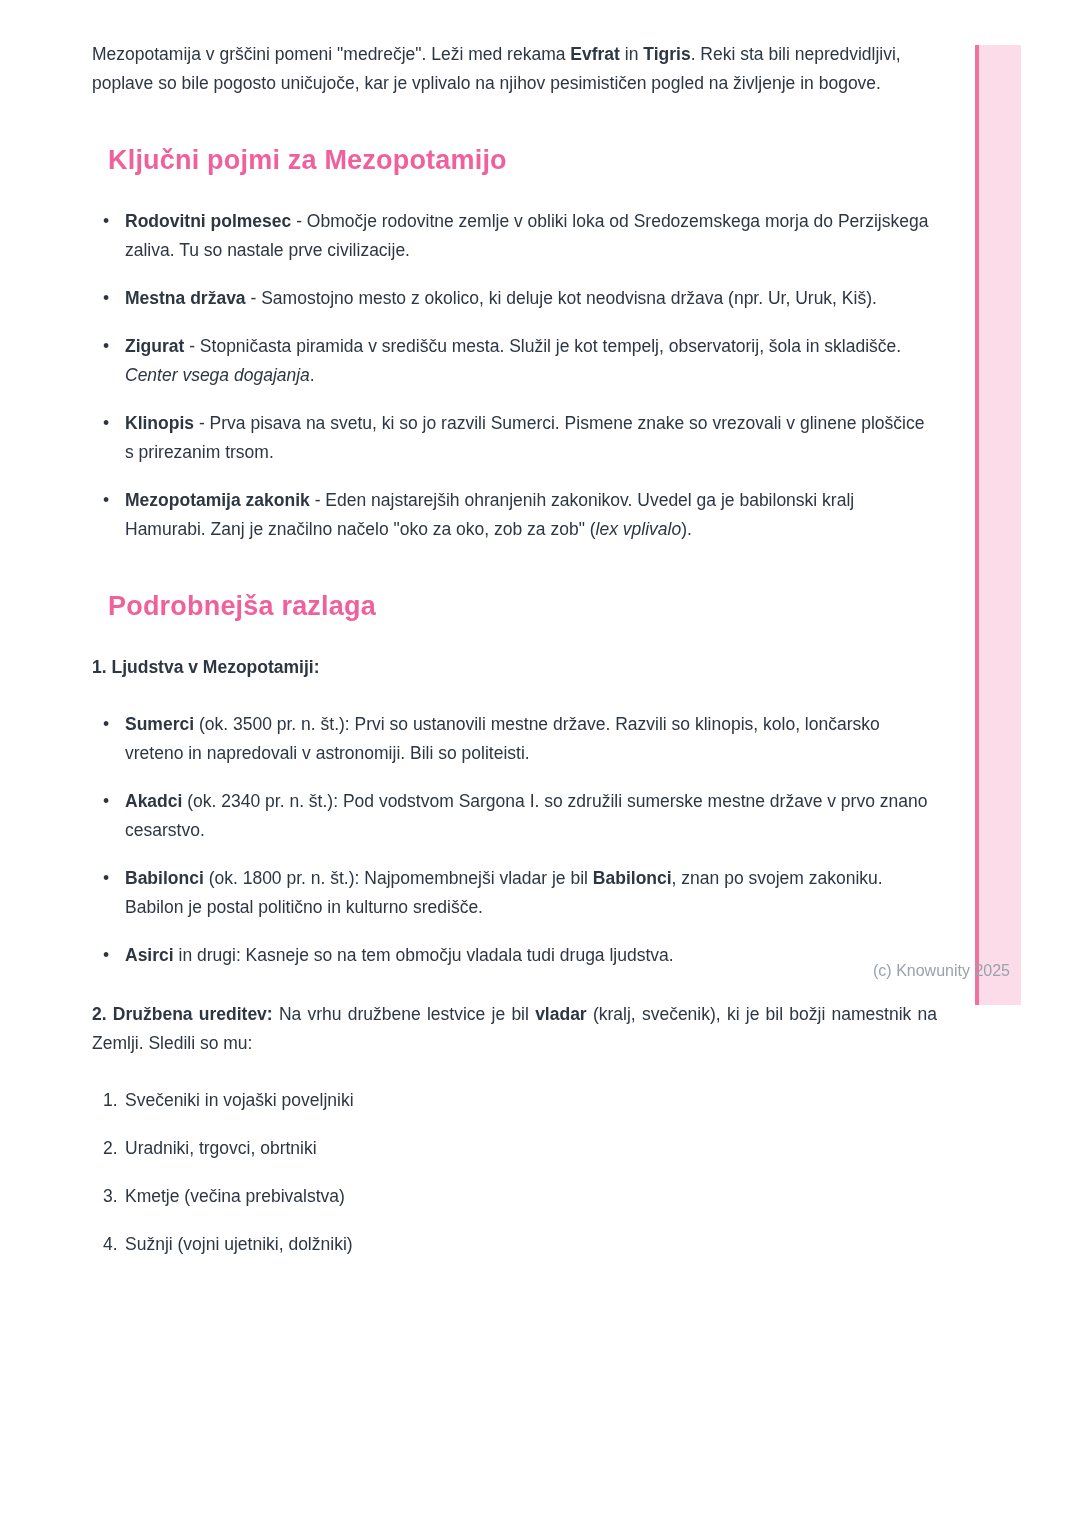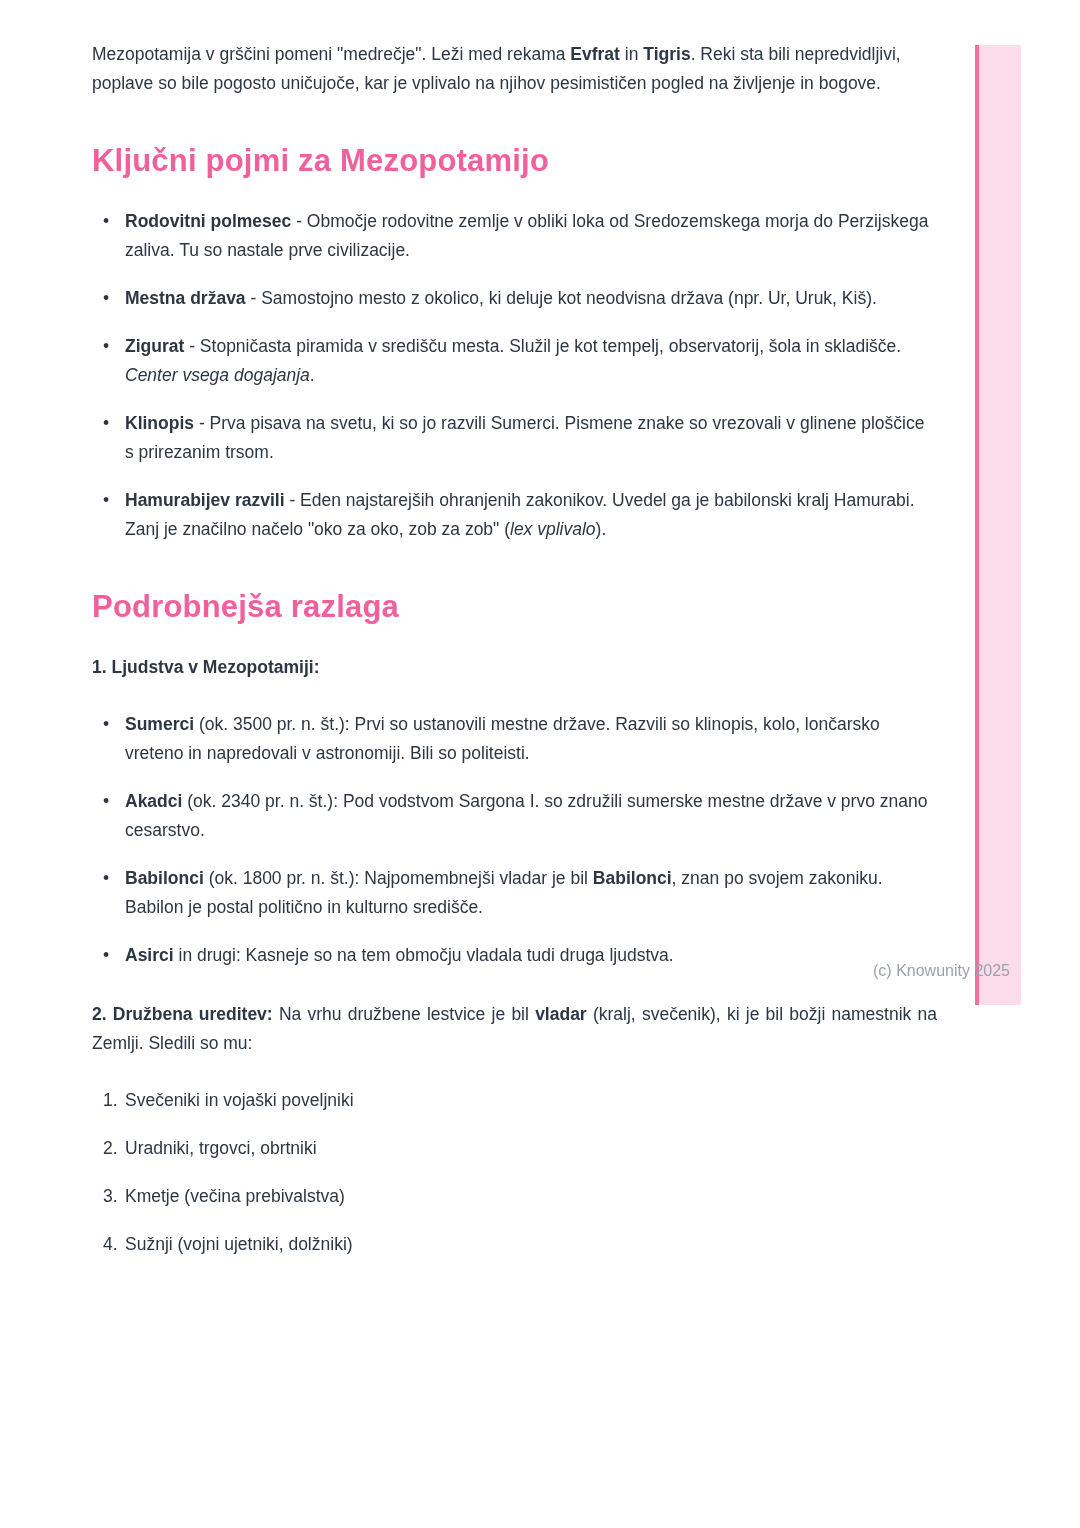--- a/index.html
+++ b/index.html
@@ -28,24 +28,24 @@
   .content {
     position: absolute;
     left: 92px;
     top: 40px;
     width: 845px;
     font-size: 17.5px;
     line-height: 29px;
   }
   .content p { margin: 0 0 28px; }
   .content h2 {
-    font-size: 31px;
+    font-size: 27px;
     line-height: 33px;
     color: var(--accent);
-    margin: 46px 0 30px;
+    margin: 46px 16px 30px;
     font-weight: 700;
     letter-spacing: 0.2px;
   }
   .content ul, .content ol { list-style: none; margin: 9px 0 30px; padding: 0; }
   .content li { position: relative; padding-left: 33px; margin-bottom: 19px; }
   .content ul li::before {
     content: "\2022";
     position: absolute;
     left: 11px;
     top: 0;
@@ -70,21 +70,21 @@
 <div class="page">
   <div class="stripe"></div>
   <div class="content">
       <p><span>Mezopotamija v grščini pomeni "medrečje". Leži med rekama </span><span class="b">Evfrat</span><span> in </span><span class="b">Tigris</span><span>. Reki sta bili nepredvidljivi, poplave so bile pogosto uničujoče, kar je vplivalo na njihov pesimističen pogled na življenje in bogove.</span></p>
       <h2>Ključni pojmi za Mezopotamijo</h2>
       <ul>
         <li><span class="b">Rodovitni polmesec</span><span> - Območje rodovitne zemlje v obliki loka od Sredozemskega morja do Perzijskega zaliva. Tu so nastale prve civilizacije.</span></li>
         <li><span class="b">Mestna država</span><span> - Samostojno mesto z okolico, ki deluje kot neodvisna država (npr. Ur, Uruk, Kiš).</span></li>
         <li><span class="b">Zigurat</span><span> - Stopničasta piramida v središču mesta. Služil je kot tempelj, observatorij, šola in skladišče. </span><span class="i">Center vsega dogajanja</span><span>.</span></li>
         <li><span class="b">Klinopis</span><span> - Prva pisava na svetu, ki so jo razvili Sumerci. Pismene znake so vrezovali v glinene ploščice s prirezanim trsom.</span></li>
-        <li><span class="b">Hamurabijev razvili</span><span> - Eden najstarejših ohranjenih zakonikov. Uvedel ga je babilonski kralj Hamurabi. Zanj je značilno načelo "oko za oko, zob za zob" (</span><span class="i">lex vplivalo</span><span>).</span></li>
+        <li><span class="b">Mezopotamija zakonik</span><span> - Eden najstarejših ohranjenih zakonikov. Uvedel ga je babilonski kralj Hamurabi. Zanj je značilno načelo "oko za oko, zob za zob" (</span><span class="i">lex vplivalo</span><span>).</span></li>
       </ul>
       <h2>Podrobnejša razlaga</h2>
       <p><span class="b">1. Ljudstva v Mezopotamiji:</span></p>
       <ul>
         <li><span class="b">Sumerci</span><span> (ok. 3500 pr. n. št.): Prvi so ustanovili mestne države. Razvili so klinopis, kolo, lončarsko vreteno in napredovali v astronomiji. Bili so politeisti.</span></li>
         <li><span class="b">Akadci</span><span> (ok. 2340 pr. n. št.): Pod vodstvom Sargona I. so združili sumerske mestne države v prvo znano cesarstvo.</span></li>
         <li><span class="b">Babilonci</span><span> (ok. 1800 pr. n. št.): Najpomembnejši vladar je bil </span><span class="b">Babilonci</span><span>, znan po svojem zakoniku. Babilon je postal politično in kulturno središče.</span></li>
         <li><span class="b">Asirci</span><span> in drugi: Kasneje so na tem območju vladala tudi druga ljudstva.</span></li>
       </ul>
       <p class="justify"><span class="b">2. Družbena ureditev:</span><span> Na vrhu družbene lestvice je bil </span><span class="b">vladar</span><span> (kralj, svečenik), ki je bil božji namestnik na Zemlji. Sledili so mu:</span></p>

